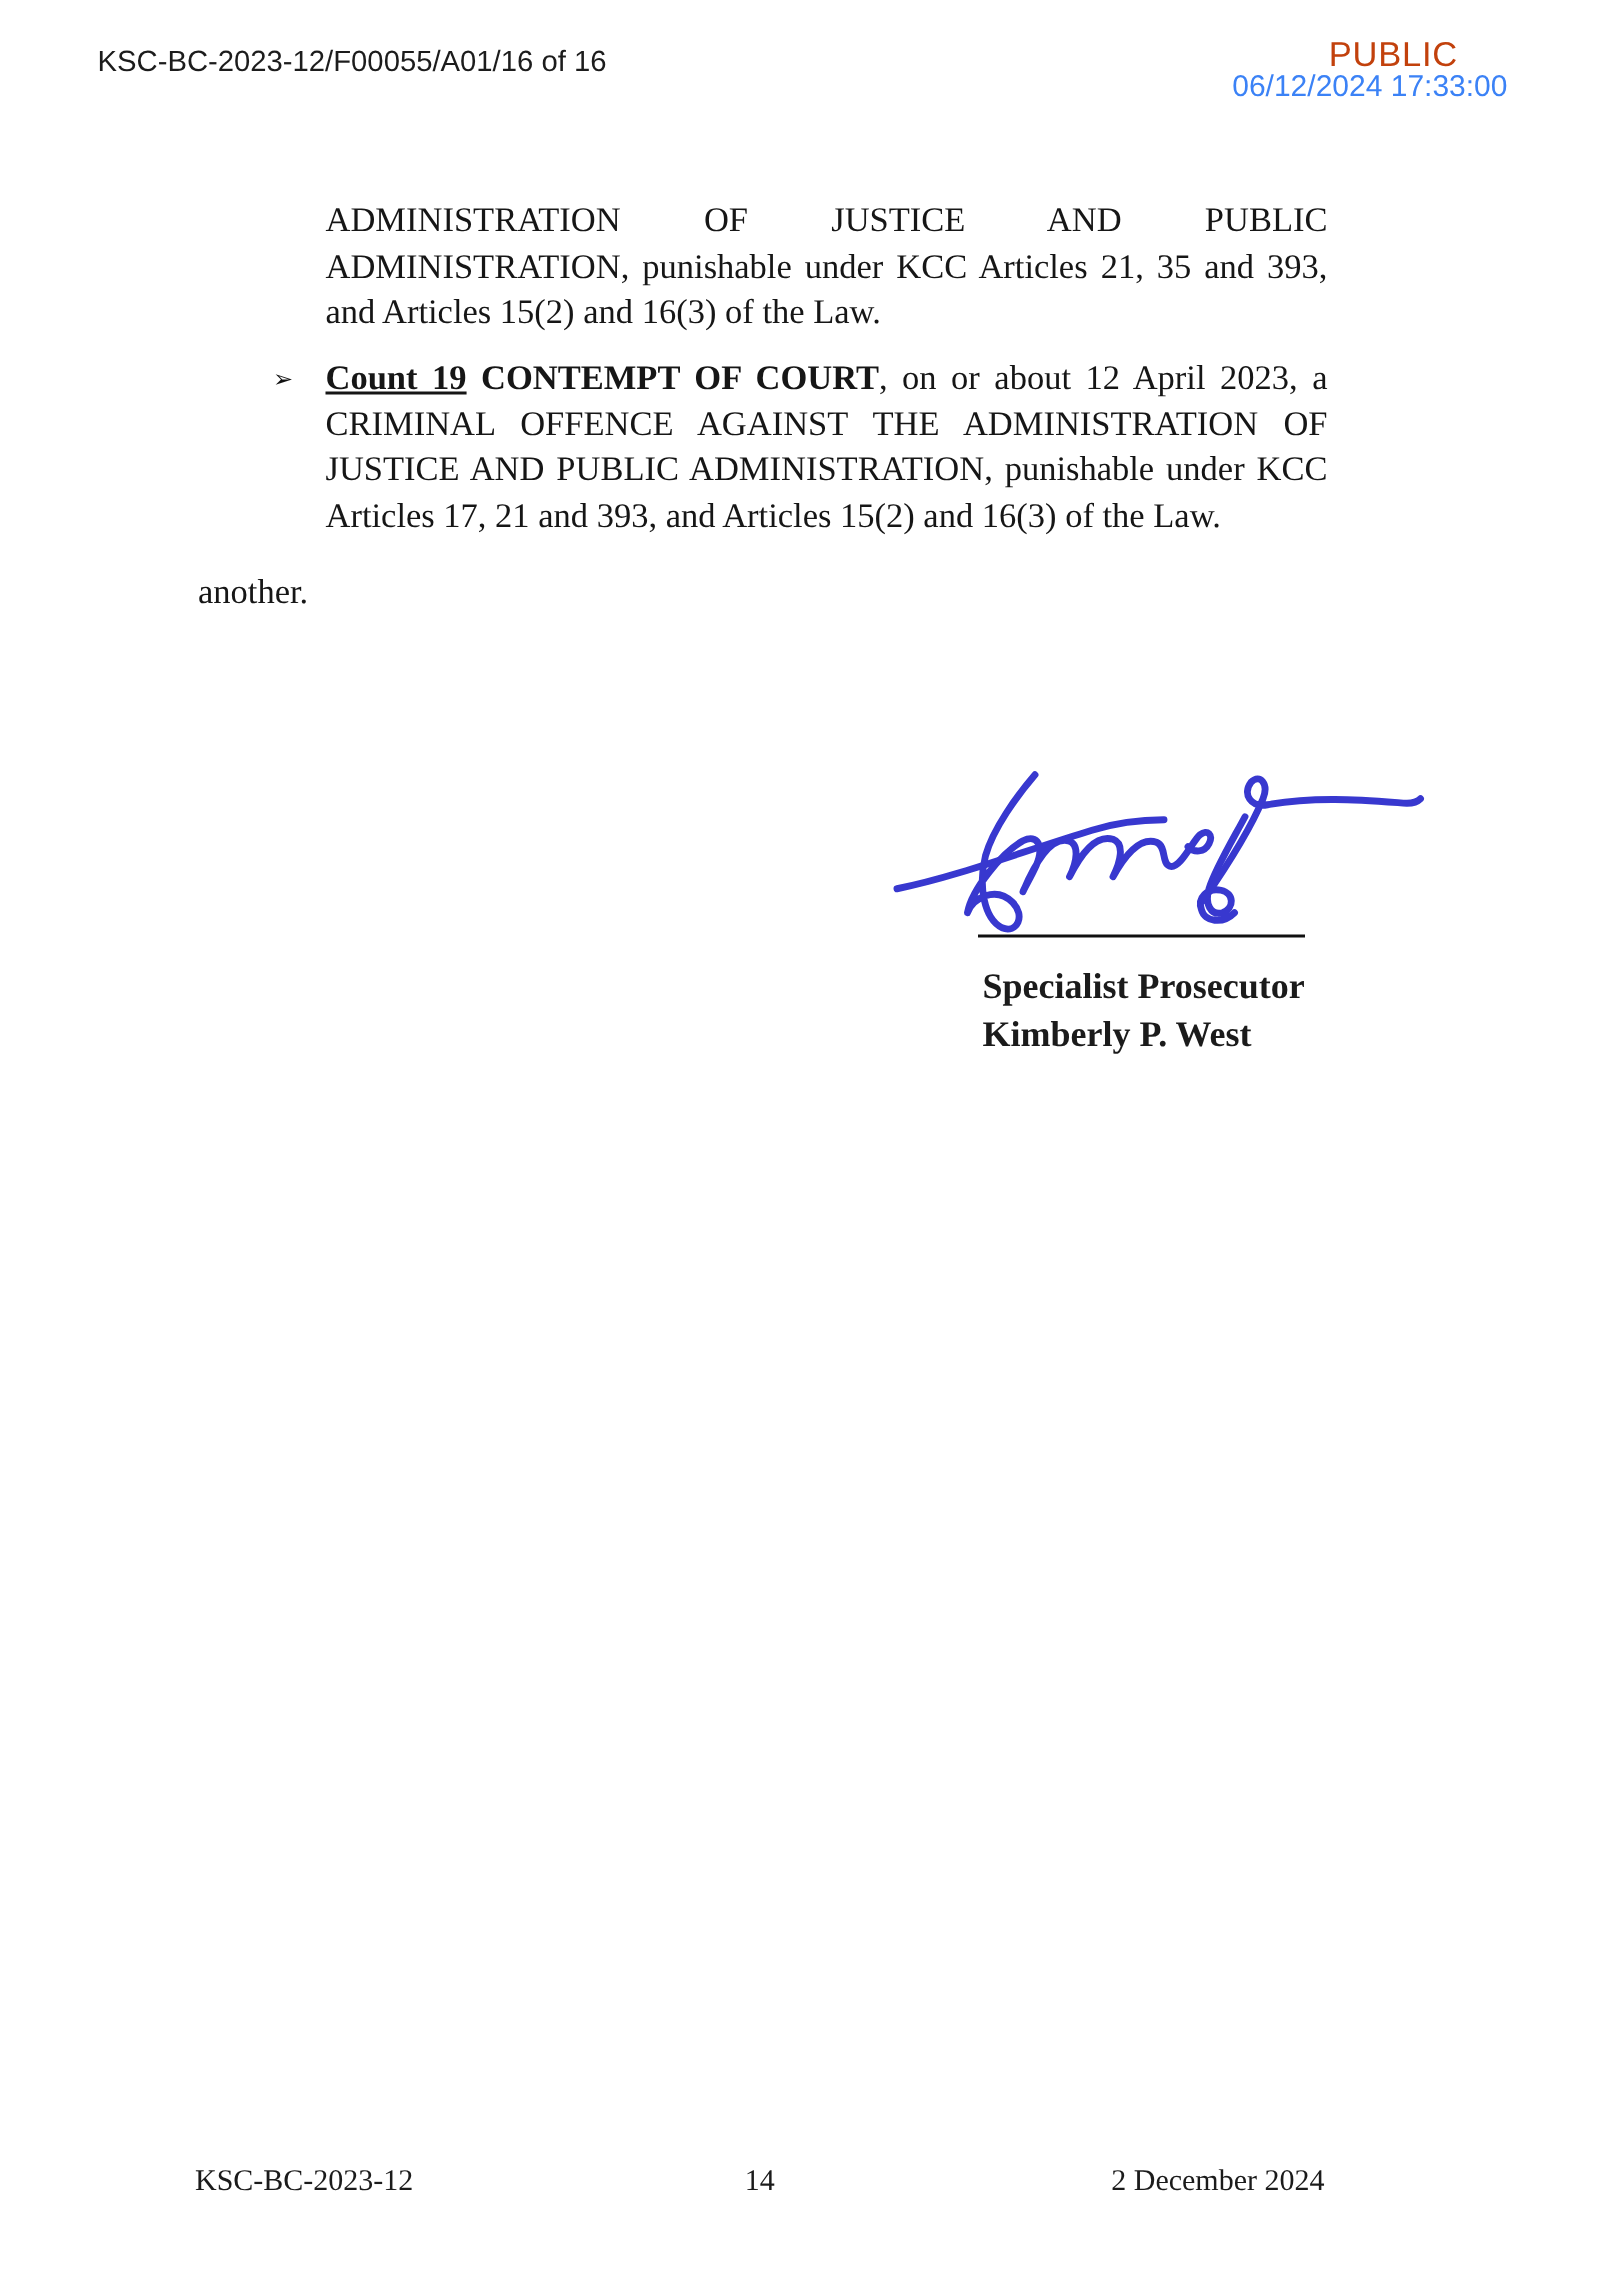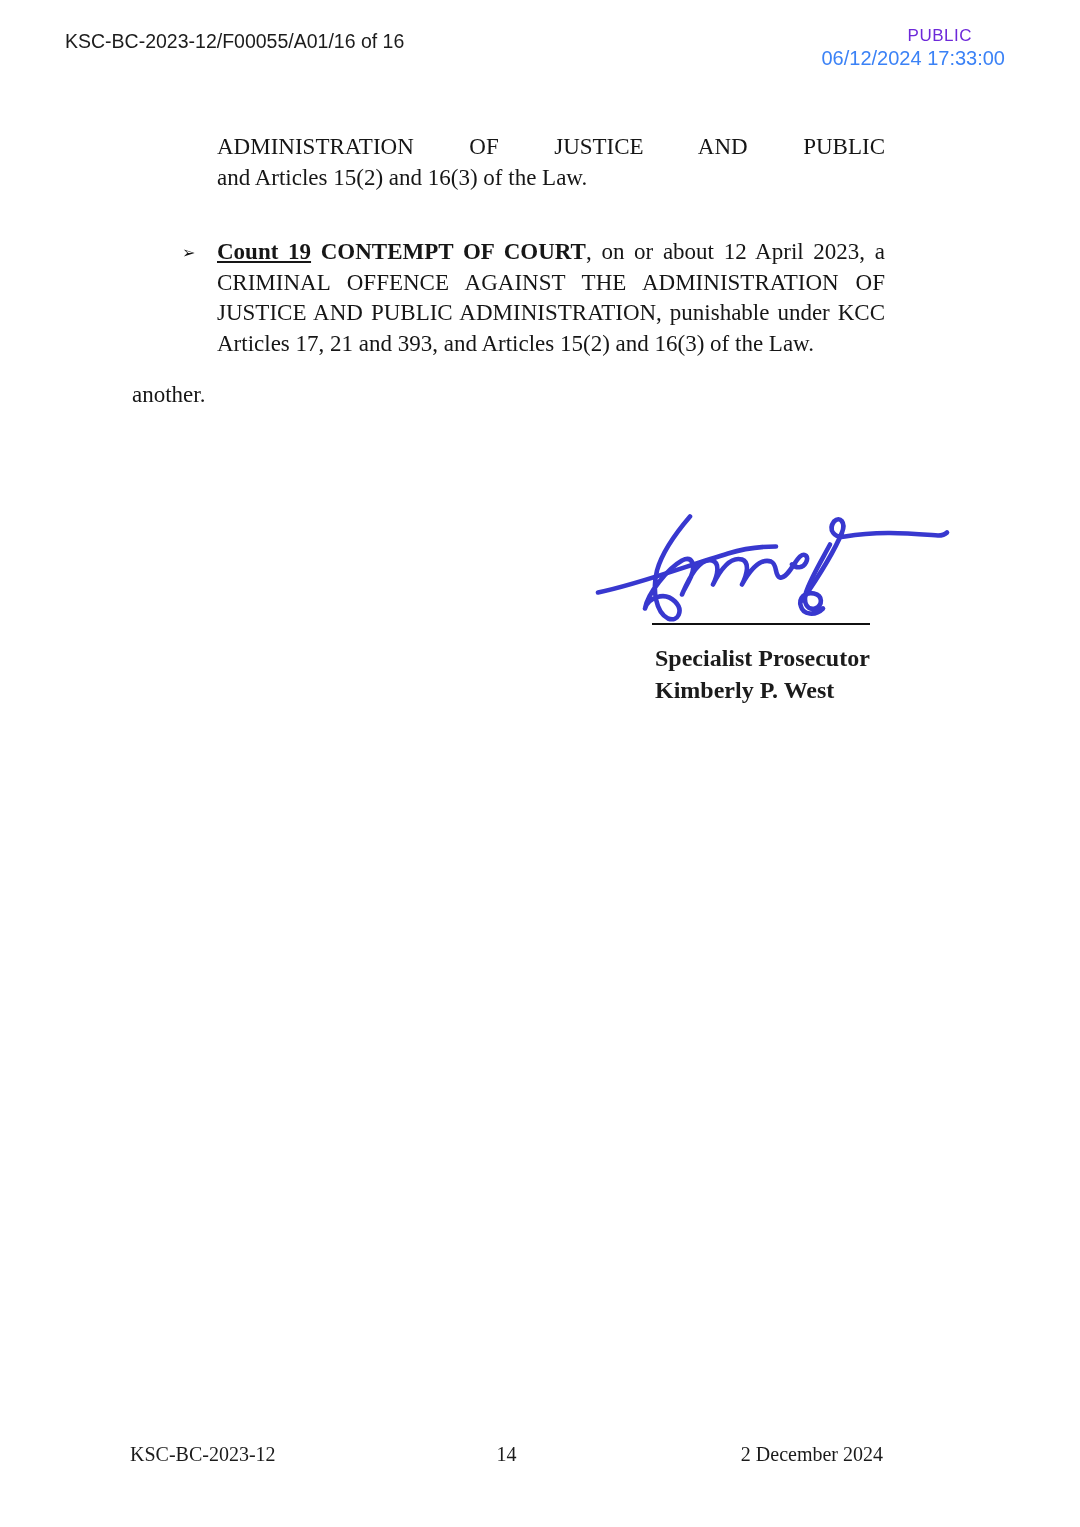--- a/index.html
+++ b/index.html
@@ -16,22 +16,22 @@
     position:absolute;left:65px;top:30px;
     font-family:"Liberation Sans",sans-serif;
     font-size:19.5px;line-height:23px;color:#1c1c1c;
   }
   .hdr-right{
     position:absolute;right:55px;top:24px;
     font-family:"Liberation Sans",sans-serif;
     text-align:right;
   }
   .public{
-    display:block;font-size:17px;line-height:24px;
-    color:#6d28d9;padding-right:33px;letter-spacing:.5px;
+    display:block;font-size:23px;line-height:24px;
+    color:#c2410c;padding-right:33px;letter-spacing:.5px;
   }
   .stamp{
     display:block;font-size:20px;line-height:21px;color:#3b82f6;
   }
   
   .textline{font-size:23px;line-height:30.5px;}
   .jline{text-align:justify;text-align-last:justify;}
   .para-cont{position:absolute;left:217px;top:132px;width:668px;}
   .count-para{position:absolute;left:217px;top:237px;width:668px;}
   .bullet-glyph{
@@ -75,20 +75,21 @@
 <div class="page">
 
   <div class="hdr-left">KSC-BC-2023-12/F00055/A01/16 of 16</div>
   <div class="hdr-right">
     <span class="public">PUBLIC</span>
     <span class="stamp">06/12/2024 17:33:00</span>
   </div>
 
   <div class="para-cont">
     <div class="textline jline">ADMINISTRATION OF JUSTICE AND PUBLIC</div>
+    <div class="textline jline">ADMINISTRATION, punishable under KCC Articles 21, 35 and 393,</div>
     <div class="textline">and Articles 15(2) and 16(3) of the Law.</div>
   </div>
 
   <div class="bullet-glyph">➢</div>
 
   <div class="count-para">
     <div class="textline jline"><span class="b u">Count 19</span><span class="b"> CONTEMPT OF COURT</span><span>, on or about 12 April 2023, a</span></div>
     <div class="textline jline">CRIMINAL OFFENCE AGAINST THE ADMINISTRATION OF</div>
     <div class="textline jline">JUSTICE AND PUBLIC ADMINISTRATION, punishable under KCC</div>
     <div class="textline">Articles 17, 21 and 393, and Articles 15(2) and 16(3) of the Law.</div>

